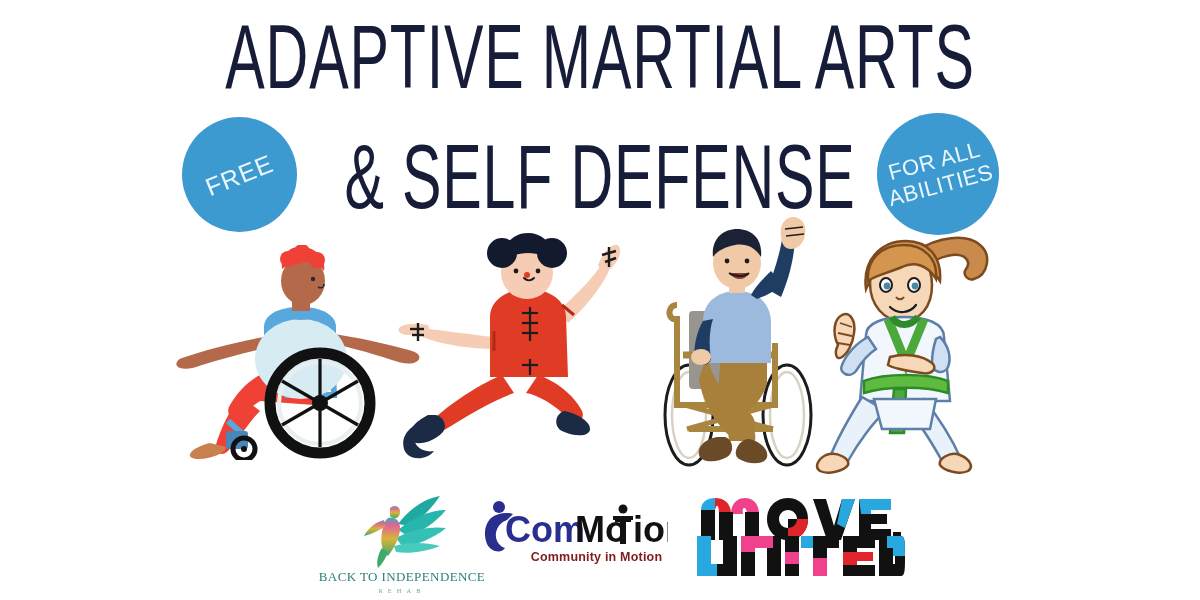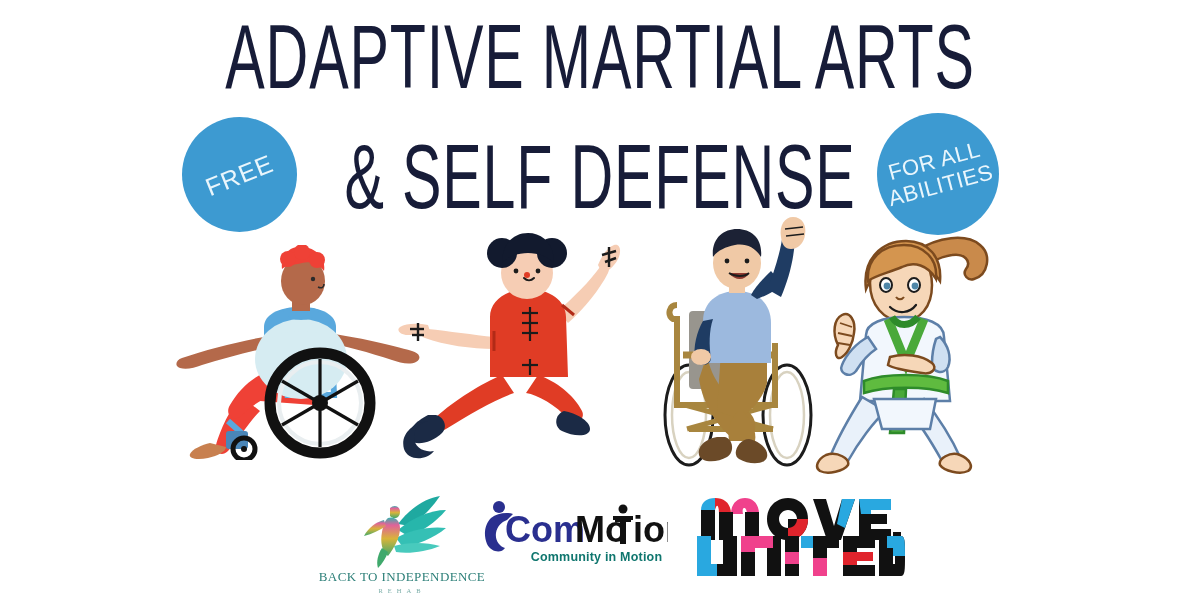--- a/index.html
+++ b/index.html
@@ -61,21 +61,21 @@
   .logo-bti-text{
     color:#2c7f78;font-size:13px;letter-spacing:0.4px;
     font-family:"Liberation Serif", serif;margin-top:1px;white-space:nowrap;
   }
   .logo-bti-sub{
     color:#7aada8;font-size:6.5px;letter-spacing:5px;
     font-family:"Liberation Serif", serif;margin-top:2px;
   }
   .logo-commotion{left:483px;top:8px;width:185px;}
   .logo-cm-tagline{
-    color:#0f766e;font-size:12.5px;font-weight:bold;letter-spacing:0.2px;
+    color:#7f1d1d;font-size:12.5px;font-weight:bold;letter-spacing:0.2px;
     font-family:"Liberation Sans", sans-serif;margin-top:-4px;margin-left:42px;
   }
   .logo-moveunited{left:695px;top:4px;width:210px;}
 </style>
 </head>
 <body>
 
 <div class="poster">
 
   <div class="title-block">

